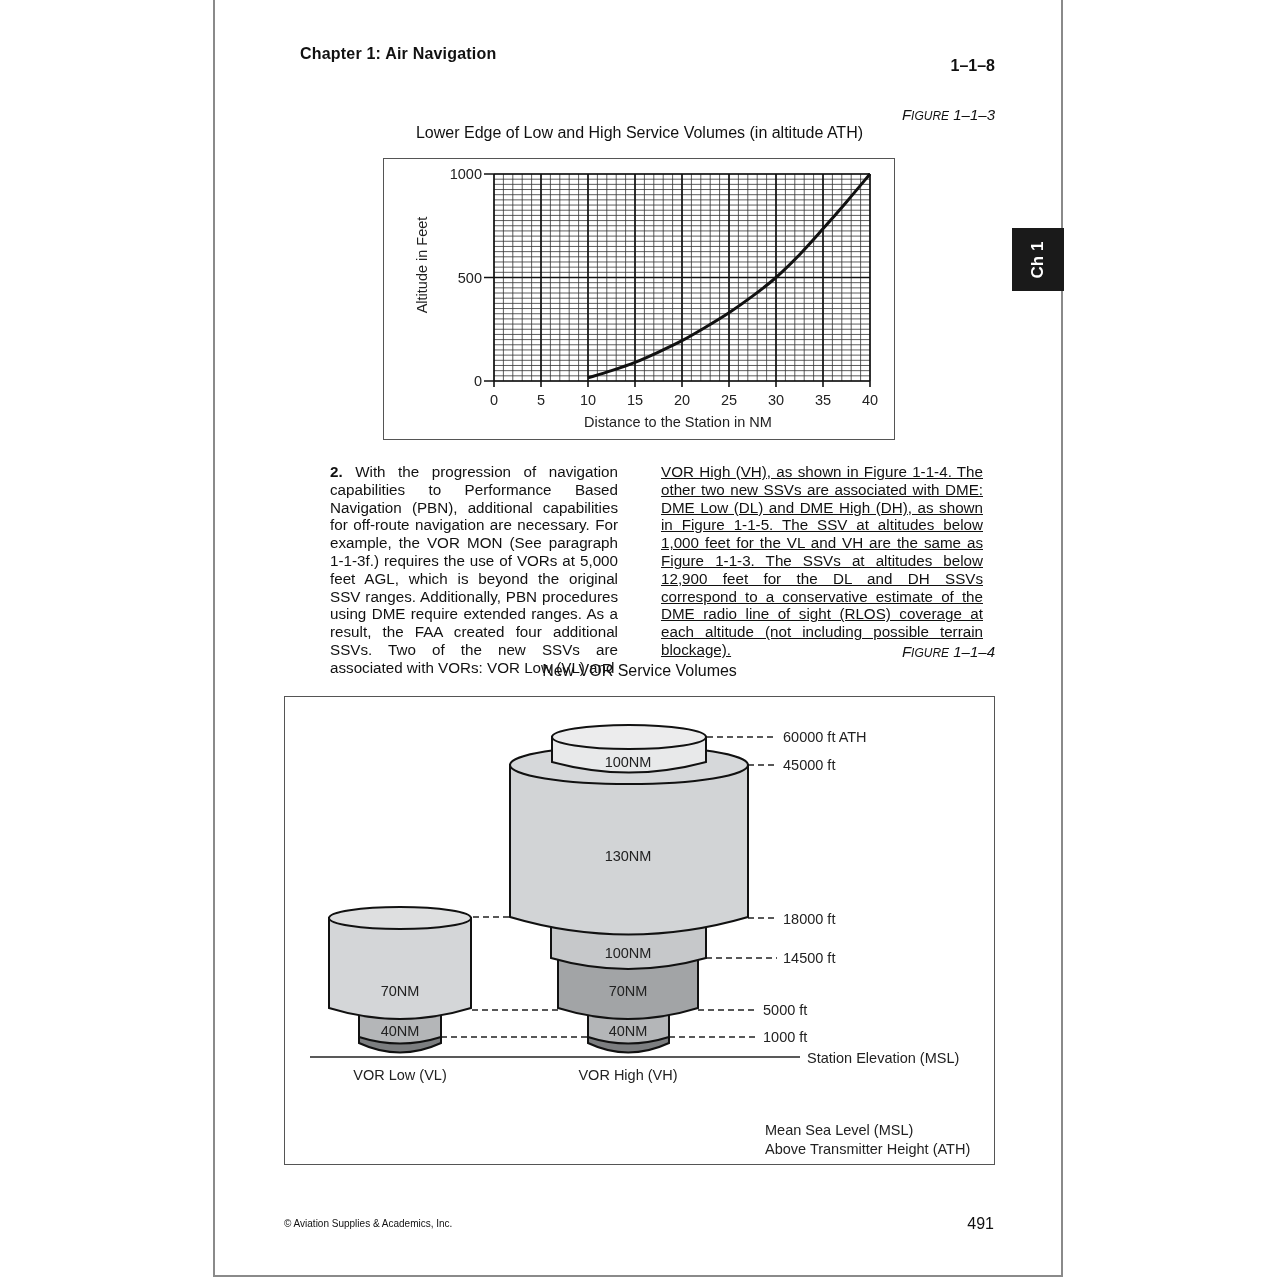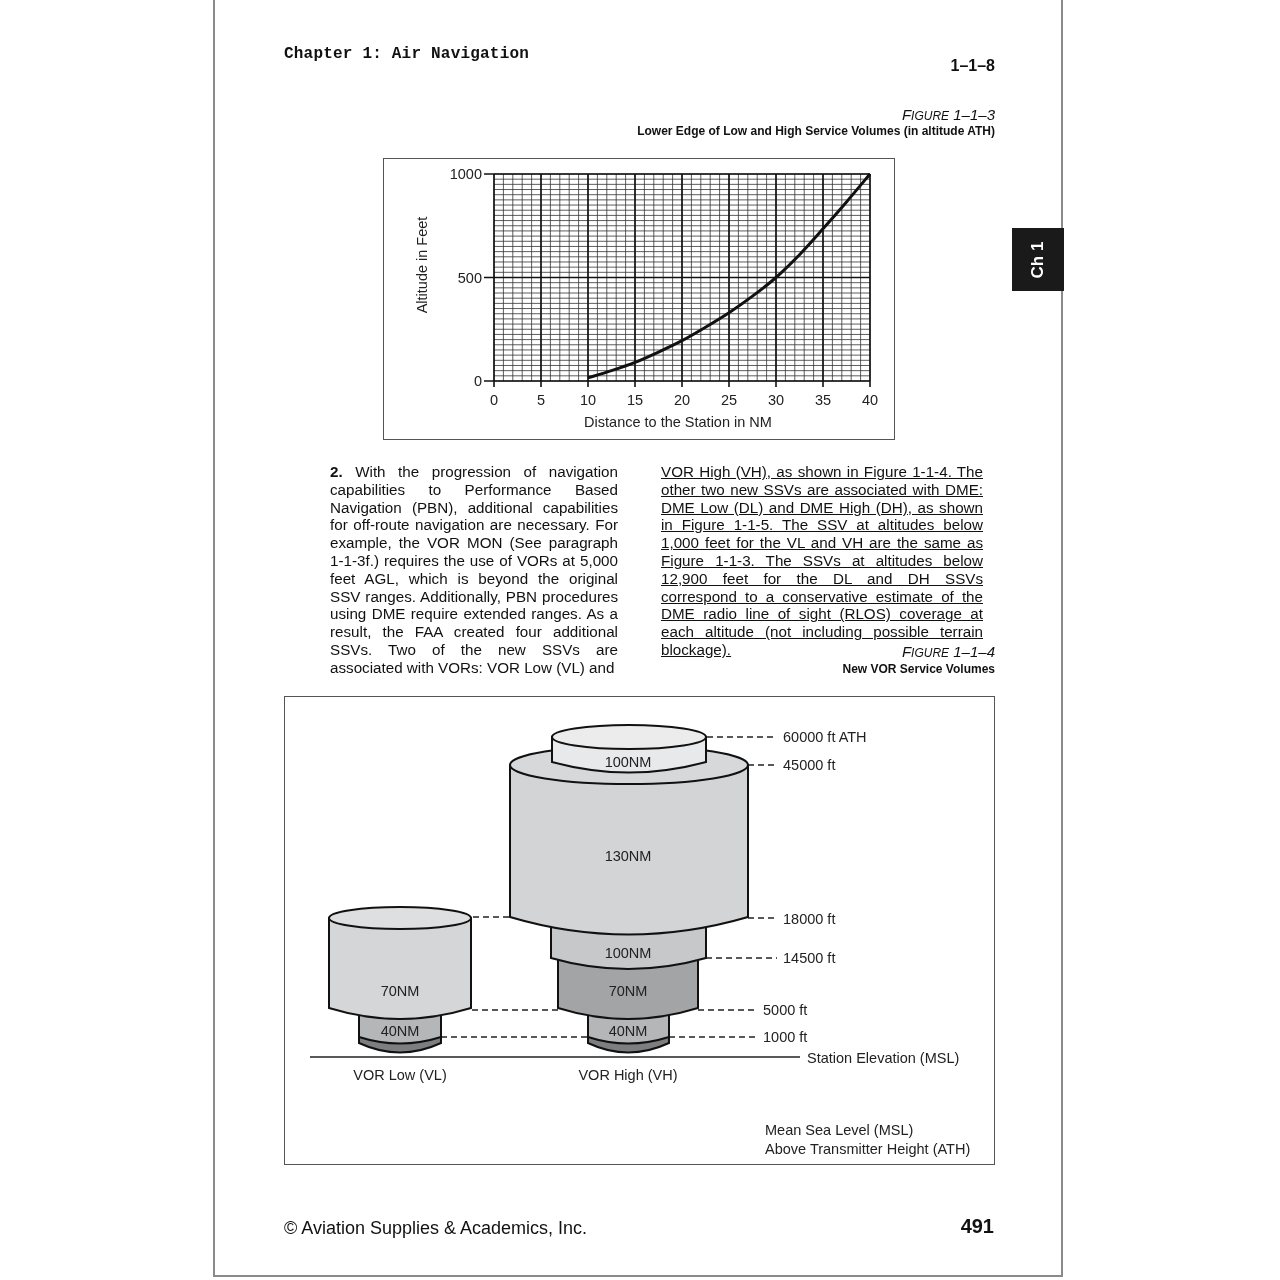--- a/index.html
+++ b/index.html
@@ -1,35 +1,35 @@
 <!DOCTYPE html>
 <html><head>
 <meta charset="utf-8">
 <style>
   html, body { margin: 0; padding: 0; background: #ffffff; }
   body { width: 1280px; height: 1280px; position: relative; overflow: hidden;
          font-family: "Liberation Sans", sans-serif; color: #111; }
   .page { position: absolute; left: 213px; top: -2px; width: 850px; height: 1279px;
           border: 2px solid #8a8a8a; background: #fff; box-sizing: border-box; }
-  .hdr-left { position: absolute; left: 284px; top: 45px; font-weight: bold; font-size: 16px; letter-spacing: 0.2px; font-family: Liberation Mono, monospace; }
+  .hdr-left { position: absolute; left: 300px; top: 45px; font-weight: bold; font-size: 16px; letter-spacing: 0.2px; }
   .hdr-right { position: absolute; right: 285px; top: 45px; font-weight: bold; font-size: 16px; margin-top: 12px; }
   .ch-tab { position: absolute; left: 1012px; top: 228px; width: 52px; height: 63px; background: #1a1a1a;
             color: #fff; display: flex; align-items: center; justify-content: center; }
   .ch-tab span { transform: rotate(-90deg); font-weight: bold; font-size: 17px; white-space: nowrap; display: inline-block; }
   .fig-label { position: absolute; left: 284px; width: 711px; text-align: right; font-style: italic; font-size: 15px; }
   .fig-label .big { font-size: 15px; }
   .fig-label .sc { font-size: 12px; }
-  .fig-title { position: absolute; left: 284px; width: 711px; text-align: right; font-weight: bold; font-size: 12px; }
+  .fig-title { position: absolute; left: 284px; width: 711px; text-align: center; font-weight: normal; font-size: 16px; }
   .chart-box { position: absolute; left: 383px; top: 158px; width: 512px; height: 282px; border: 1.5px solid #555; box-sizing: border-box; }
   .body-col { position: absolute; top: 451px; width: 346px; font-size: 15.2px; line-height: 17.8px; text-align: justify; }
   .body-col p { margin: 12px; }
   .body-col .indent { padding-left: 34px; }
   .diagram-box { position: absolute; left: 284px; top: 696px; width: 711px; height: 469px; border: 1.5px solid #555; box-sizing: border-box; }
-  .footer-left { position: absolute; left: 284px; top: 1218px; font-size: 18px; }
-  .footer-right { position: absolute; right: 286px; top: 1215px; font-size: 20px; font-weight: bold; }
+  .footer-left { position: absolute; left: 284px; top: 1218px; font-size: 10px; }
+  .footer-right { position: absolute; right: 286px; top: 1215px; font-size: 16px; }
   svg text { font-family: "Liberation Sans", sans-serif; }
 </style>
 </head>
 <body>
 
 <div class="page"></div>
 
 <div class="hdr-left">Chapter 1: Air Navigation</div>
 <div class="hdr-right">1–1–8</div>
 

